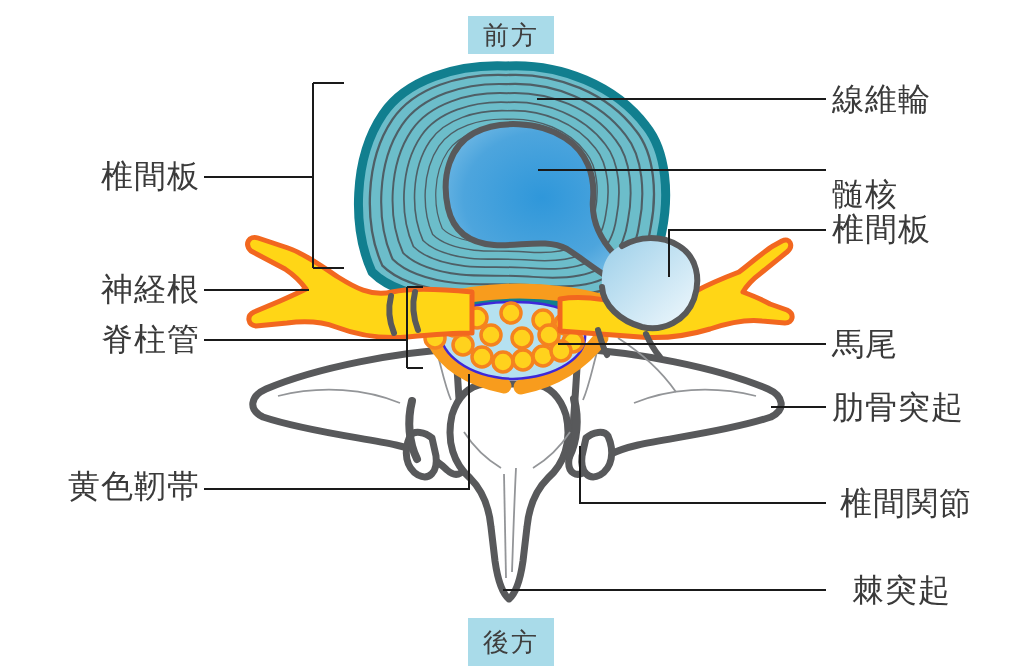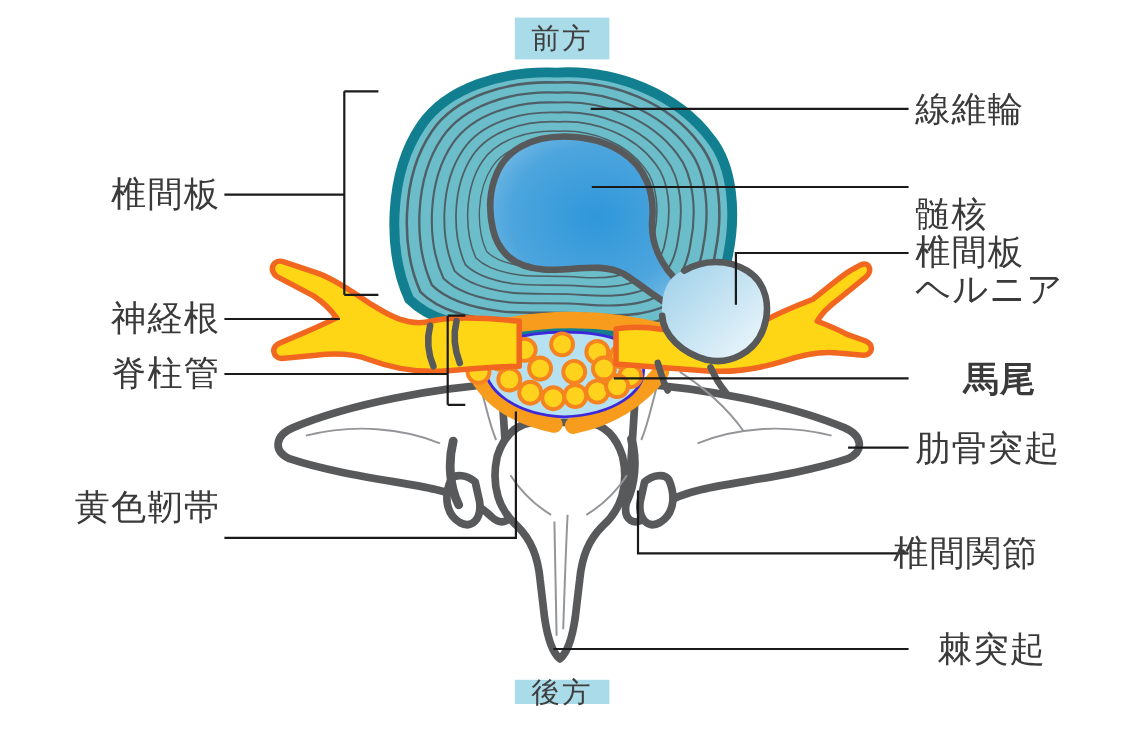--- a/index.html
+++ b/index.html
@@ -133,31 +133,30 @@
       <path d="M 538,170 L 826,170"></path>
       <path d="M 669,277 L 669,230 L 826,230"></path>
       <path d="M 558,344 L 826,344"></path>
       <path d="M 771,407 L 826,407"></path>
       <path d="M 580,446 L 580,503 L 826,503"></path>
       <path d="M 503,590 L 826,590"></path>
     </g>
   </svg>
 
   <div class="dir-box" style="left:468px;top:16px;width:86px;height:38px;">前方</div>
-  <div class="dir-box" style="left:468px;top:618px;width:86px;height:22px;">後方</div>
+  <div class="dir-box" style="left:468px;top:618px;width:86px;height:48px;">後方</div>
 
   <div class="label label-left" style="right:824px;top:161px;">椎間板</div>
   <div class="label label-left" style="right:824px;top:274px;">神経根</div>
   <div class="label label-left" style="right:824px;top:324px;">脊柱管</div>
-  <div class="label label-left" style="right:824px;top:446px;">黄色靭帯</div>
+  <div class="label label-left" style="right:824px;top:471px;">黄色靭帯</div>
 
   <div class="label" style="left:832px;top:84px;">線維輪</div>
   <div class="label" style="left:832px;top:155px;margin-top:24px;">髄核</div>
   <div class="label two-line" style="left:832px;top:212px;line-height:34px;">
     <span>椎間板</span>
-    <span>ヘルニア</span>
   </div>
-  <div class="label" style="left:876px;top:329px;font-weight:bold;">馬尾</div>
+  <div class="label" style="left:832px;top:329px;">馬尾</div>
   <div class="label" style="left:832px;top:392px;">肋骨突起</div>
-  <div class="label" style="left:812px;top:488px;">椎間関節</div>
+  <div class="label" style="left:840px;top:488px;">椎間関節</div>
   <div class="label" style="left:832px;top:575px;margin-left:20px;">棘突起</div>
 
 </div>
 
 </body></html>

